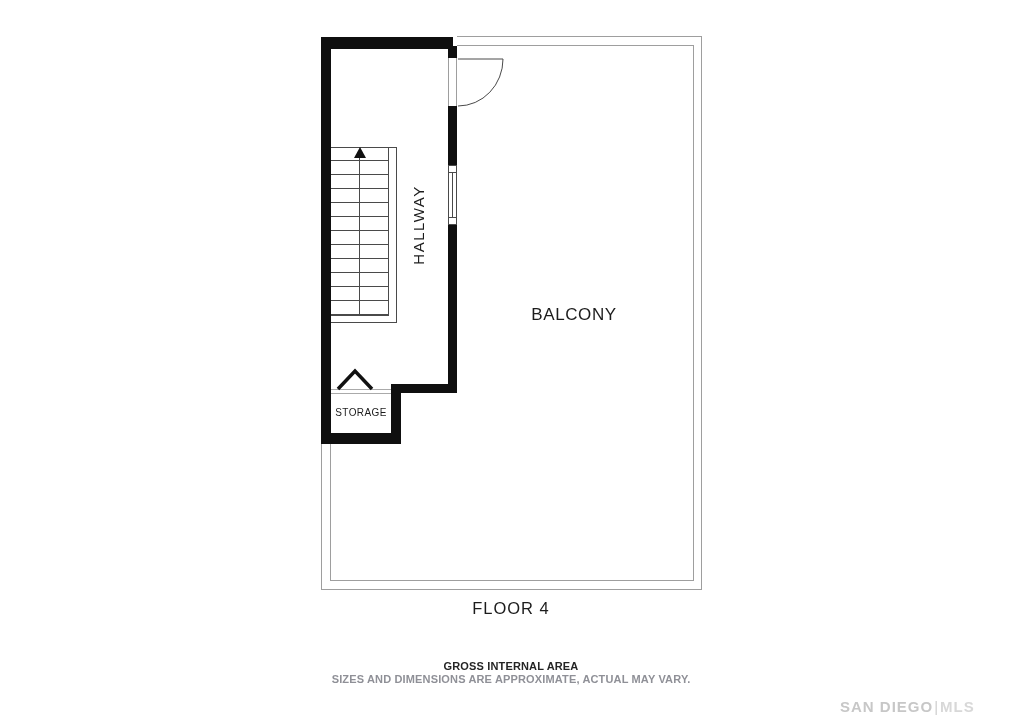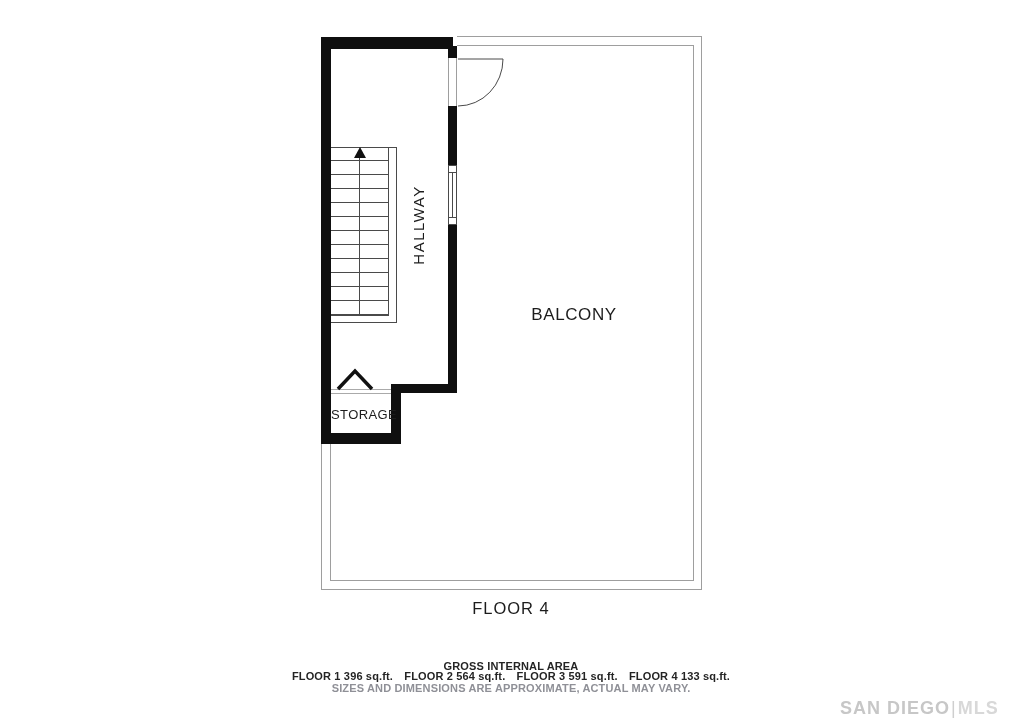--- a/index.html
+++ b/index.html
@@ -32,30 +32,30 @@
   .door-gap{position:absolute;left:448px;top:58px;width:9px;height:48px;background:#fff;
     border-left:1px solid #9e9e9e;border-right:1px solid #9e9e9e;box-sizing:border-box;}
   
   .threshold{position:absolute;left:331px;top:389px;width:60px;height:5px;
     border-top:1px solid #aaaaaa;border-bottom:1px solid #aaaaaa;box-sizing:border-box;background:#fff;}
   
   .room-label{position:absolute;color:#1c1c1c;}
   .lbl-balcony{left:494px;top:305px;width:160px;text-align:center;font-size:17px;letter-spacing:.6px;}
   .lbl-hallway{left:359px;top:215px;width:120px;height:20px;line-height:20px;text-align:center;
     font-size:15px;letter-spacing:1.5px;transform:rotate(-90deg);}
-  .lbl-storage{left:331px;top:407px;width:60px;text-align:center;font-size:13px;letter-spacing:.4px;}
+  .lbl-storage{left:331px;top:407px;width:60px;text-align:center;font-size:10px;letter-spacing:.4px;}
   .lbl-floor{left:411px;top:599px;width:200px;text-align:center;font-size:16.5px;letter-spacing:1px;}
   
   .footer{position:absolute;left:161px;top:662px;width:700px;text-align:center;
     font-size:11px;line-height:9.6px;font-weight:700;color:#242424;letter-spacing:.15px;}
   .footer .item{margin-left:4px;margin-right:4px;white-space:nowrap;}
   .footer .disclaimer{margin-top:3px;font-weight:700;color:#8f9097;}
   
   .watermark{position:absolute;left:840px;top:698px;width:172px;text-align:left;
-    font-size:18px;letter-spacing:1px;color:#c7c7c7;font-weight:700;}
+    font-size:15px;letter-spacing:1px;color:#c7c7c7;font-weight:700;}
   .watermark .mls{color:#d8d8d8;}
   .watermark .bar{color:#cfcfcf;font-weight:400;padding:0 1px;}
   svg{display:block;}
 </style>
 </head>
 <body>
 
 <div id="canvas">
 
   <div class="thinrect" style="left:321px;top:36px;width:381px;height:554px;"></div>
@@ -96,26 +96,20 @@
     <path d="M2 21 L19 3 L36 21" fill="none" stroke="#111" stroke-width="3.5"></path>
   </svg>
 
   <div class="room-label lbl-hallway">HALLWAY</div>
   <div class="room-label lbl-balcony">BALCONY</div>
   <div class="room-label lbl-storage">STORAGE</div>
   <div class="room-label lbl-floor">FLOOR 4</div>
 
   <div class="footer">
     <div>GROSS INTERNAL AREA</div>
-    <div>
-      <span class="item"><span>FLOOR 1</span> <span>396 sq.ft.</span></span>
-      <span class="item"><span>FLOOR 2</span> <span>564 sq.ft.</span></span>
-      <span class="item"><span>FLOOR 3</span> <span>591 sq.ft.</span></span>
-      <span class="item"><span>FLOOR 4</span> <span>133 sq.ft.</span></span>
-    </div>
     <div class="disclaimer">SIZES AND DIMENSIONS ARE APPROXIMATE, ACTUAL MAY VARY.</div>
   </div>
 
   <div class="watermark">
     <span>SAN DIEGO</span><span class="bar">|</span><span class="mls">MLS</span>
   </div>
 
 </div>
 
 </body></html>

